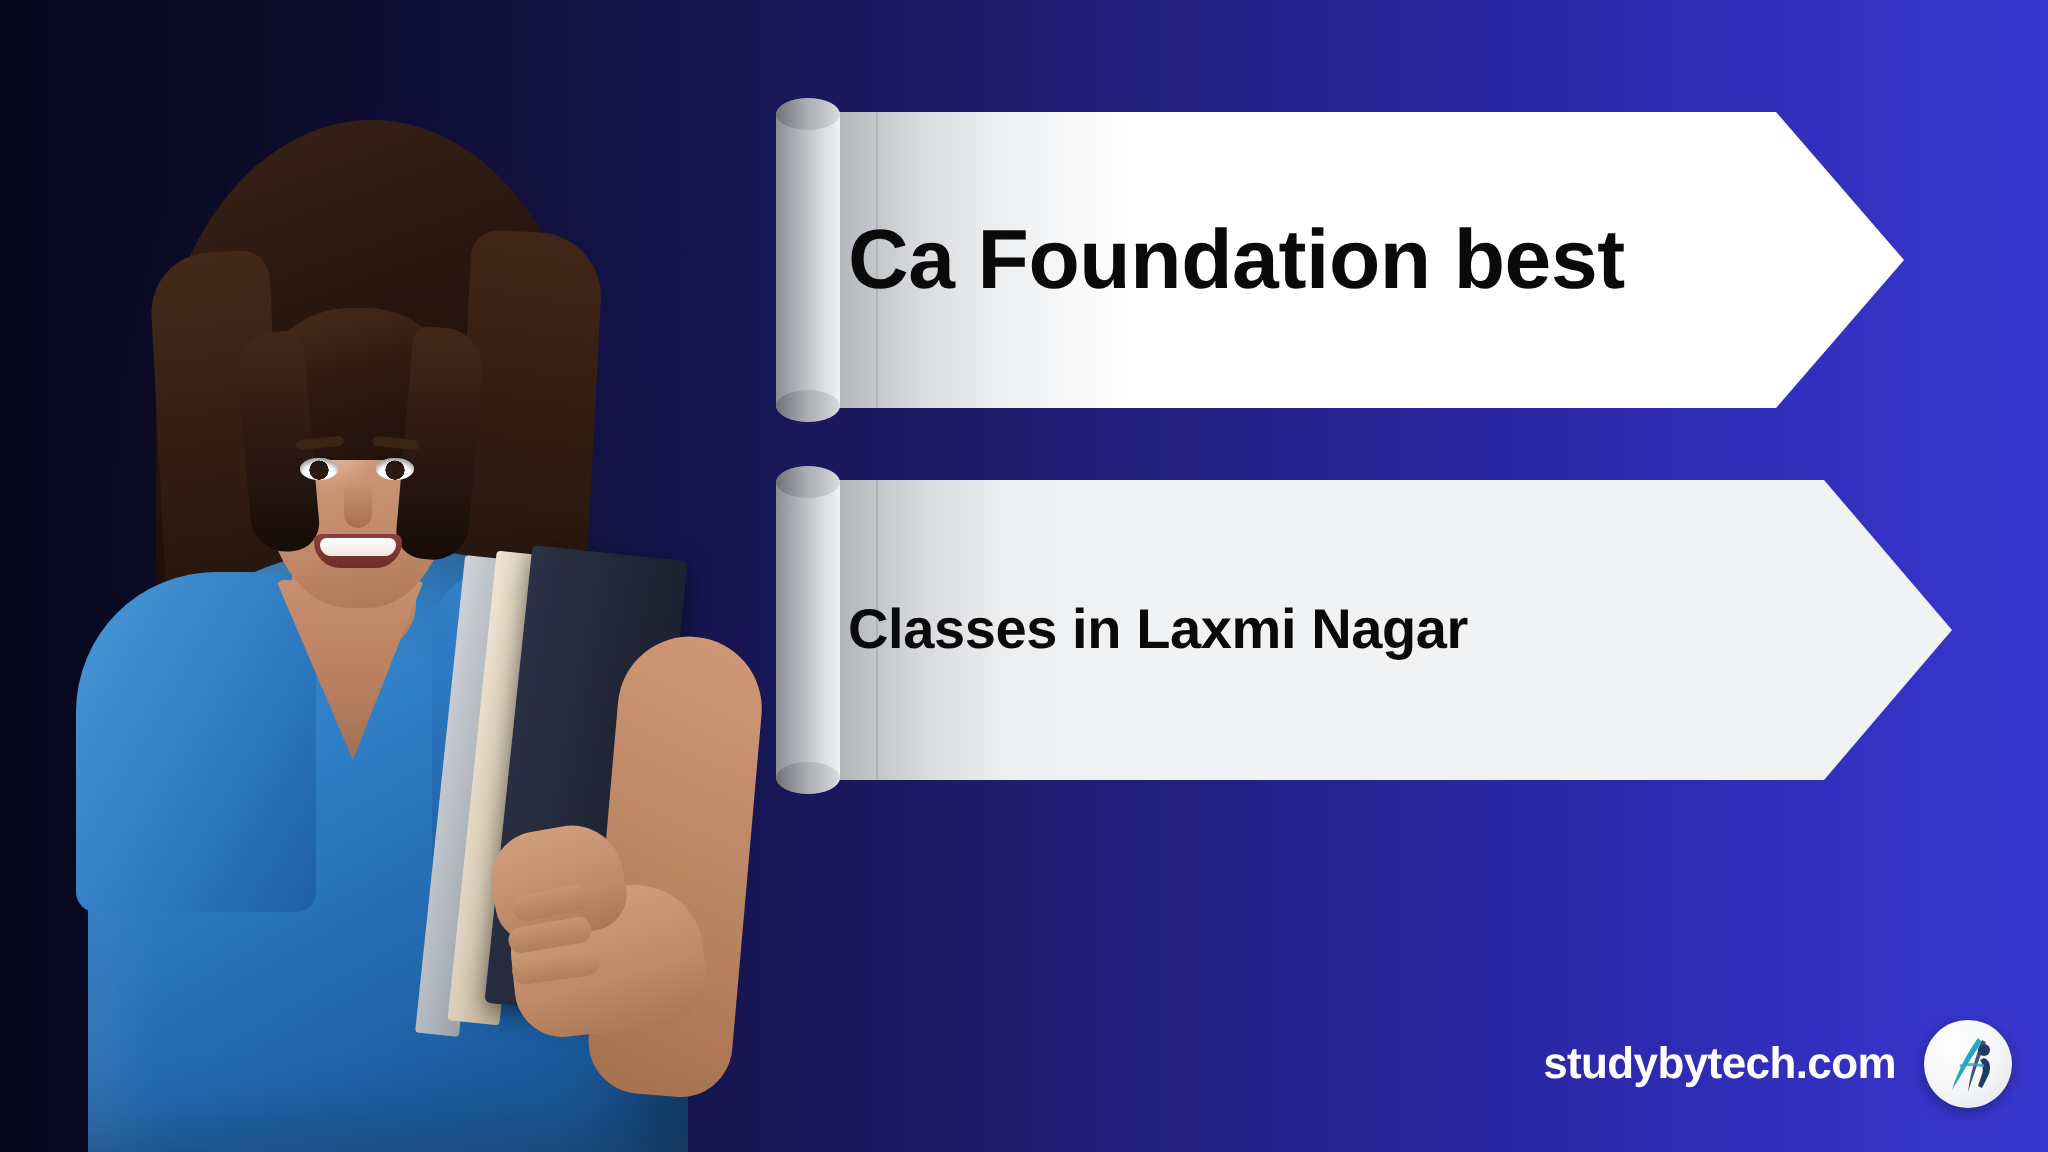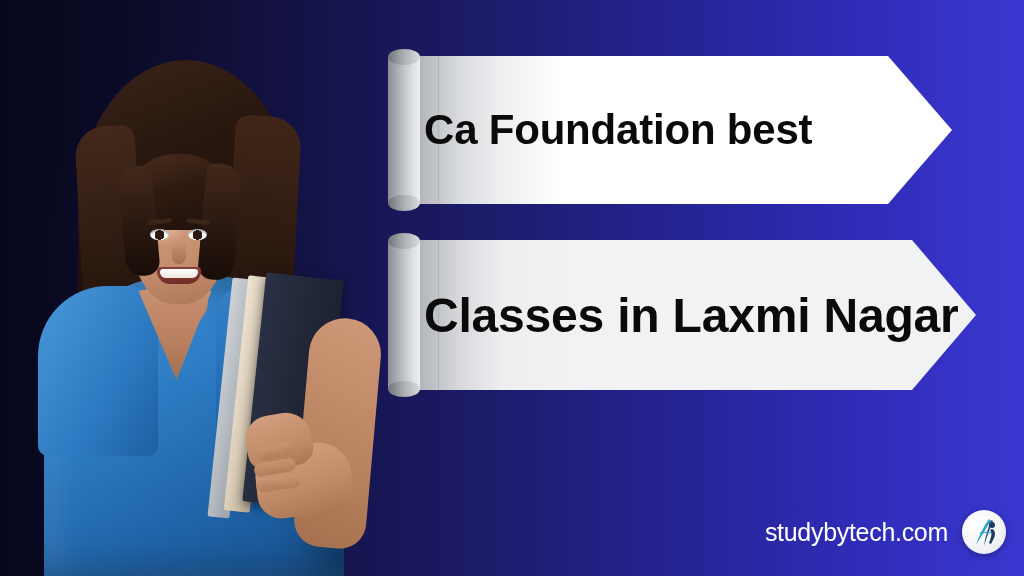--- a/index.html
+++ b/index.html
@@ -237,21 +237,21 @@
     color:#0a0a0a; font-weight:bold;
     white-space:nowrap; letter-spacing:-.2px;
   }
 
   
   #brand {
     position:absolute; right:18px; bottom:22px;
     display:flex; align-items:center; gap:14px;
   }
   #brand-text {
-    color:#ffffff; font-size:25px; font-weight:normal; letter-spacing:-.3px;
+    color:#ffffff; font-size:22px; font-weight:bold; letter-spacing:-.3px;
   }
   #brand-logo {
     width:44px; height:44px; border-radius:50%;
     background:radial-gradient(circle at 34% 30%, #ffffff 0%, #f4f5f7 55%, #dfe2e6 100%);
     box-shadow:0 2px 7px rgba(0,0,0,.32);
     position:relative; overflow:hidden;
   }
 </style>
 </head>
 <body>
@@ -309,21 +309,21 @@
     <div class="curl-seam"></div>
     <div class="banner-text" id="banner1-text" style="font-size: 42px; color: rgb(10, 10, 10); padding-left: 26px; width: 554px;">Ca Foundation best</div>
   </div>
 
   <div class="banner" id="banner2" style="left: 398px; top: 240px; width: 578px; height: 150px;">
     <div class="banner-body" id="banner2-body" style="width: 578px; clip-path: polygon(0% 0%, 88.93% 0%, 100% 50%, 88.93% 100%, 0% 100%); background: linear-gradient(90deg, rgb(154, 157, 162) 0%, rgb(185, 188, 192) 5%, rgb(216, 218, 221) 11%, rgb(236, 238, 240) 18%, rgb(241, 242, 244) 30%, rgb(241, 242, 244) 100%);"></div>
     <div class="curl-face"></div>
     <div class="curl-top"></div>
     <div class="curl-bot"></div>
     <div class="curl-seam"></div>
-    <div class="banner-text" id="banner2-text" style="font-size: 48px; color: rgb(10, 10, 10); padding-left: 26px; width: 578px;">Classes in Laxmi Nagar</div>
+    <div class="banner-text" id="banner2-text" style="font-size: 28px; color: rgb(10, 10, 10); padding-left: 26px; width: 578px;">Classes in Laxmi Nagar</div>
   </div>
 
   <div id="brand">
     <div id="brand-text" style="color: rgb(255, 255, 255);">studybytech.com</div>
     <div id="brand-logo">
       <svg viewBox="0 0 44 44" width="44" height="44" aria-hidden="true">
         <g>
           <path d="M27 9 C22 16, 17 25, 14 35 C19 27, 24 18, 29 11 Z" fill="#2aa6c4"></path>
           <path d="M29 10 C26 18, 23 27, 22 36 C25 27, 28 18, 31 11 Z" fill="#1f3b63" opacity=".85"></path>
           <circle cx="30" cy="15" r="3" fill="#1f3b63"></circle>

